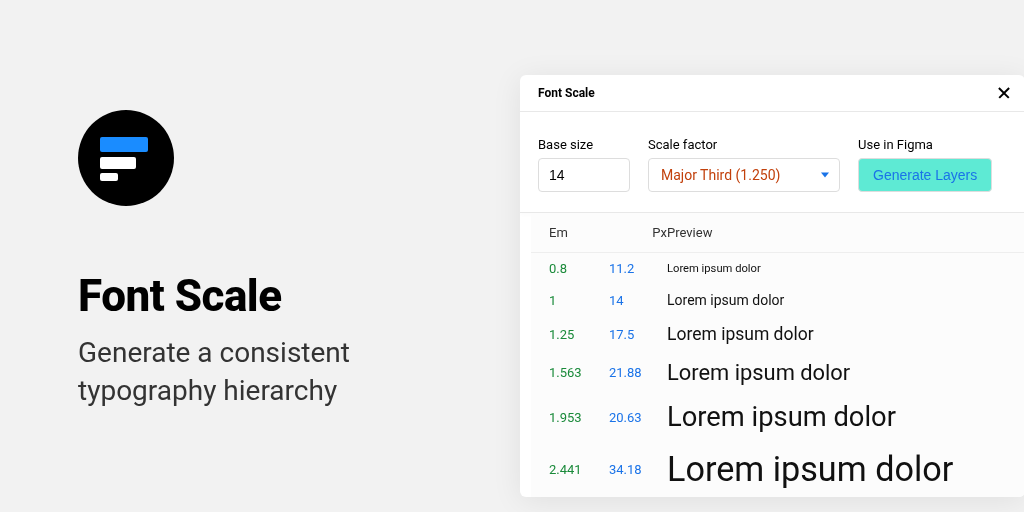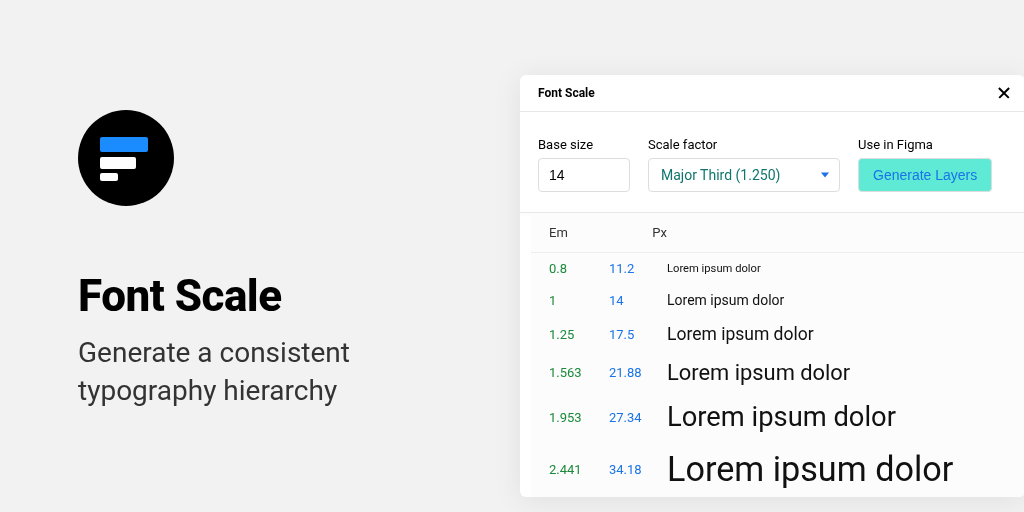--- a/index.html
+++ b/index.html
@@ -128,21 +128,21 @@
   padding: 8px 10px;
   font-size: 14px;
   color: #000;
   width: 92px;
 }
 .select-scale {
   border: 1px solid #ddd;
   border-radius: 4px;
   padding: 8px 32px 8px 12px;
   font-size: 14px;
-  color: #0f766e;
+  color: #c2410c;
   width: 192px;
   position: relative;
   cursor: pointer;
 }
 .chevron {
   position: absolute;
   right: 10px;
   top: 50%;
   transform: translateY(-50%);
   width: 0;
@@ -218,20 +218,21 @@
     <div class="control-group">
       <div class="control-label">Use in Figma</div>
       <button class="btn-generate">Generate Layers</button>
     </div>
   </div>
 
   <div class="table-area">
     <div class="table-headers">
       <div class="col-em">Em</div>
       <div class="col-px">Px</div>
+      <div class="col-preview">Preview</div>
     </div>
     <div id="rows">
         <div class="table-row">
           <div class="em-val">0.8</div>
           <div class="px-val">11.2</div>
           <div class="preview-text" style="font-size: 11.2px;">Lorem ipsum dolor</div>
         </div>
         <div class="table-row">
           <div class="em-val">1</div>
           <div class="px-val">14</div>
@@ -242,21 +243,21 @@
           <div class="px-val">17.5</div>
           <div class="preview-text" style="font-size: 17.5px;">Lorem ipsum dolor</div>
         </div>
         <div class="table-row">
           <div class="em-val">1.563</div>
           <div class="px-val">21.88</div>
           <div class="preview-text" style="font-size: 21.88px;">Lorem ipsum dolor</div>
         </div>
         <div class="table-row">
           <div class="em-val">1.953</div>
-          <div class="px-val">27.34</div>
+          <div class="px-val">20.63</div>
           <div class="preview-text" style="font-size: 27.34px;">Lorem ipsum dolor</div>
         </div>
         <div class="table-row">
           <div class="em-val">2.441</div>
           <div class="px-val">34.18</div>
           <div class="preview-text" style="font-size: 34.18px;">Lorem ipsum dolor</div>
         </div>
       </div>
   </div>
 </div>

